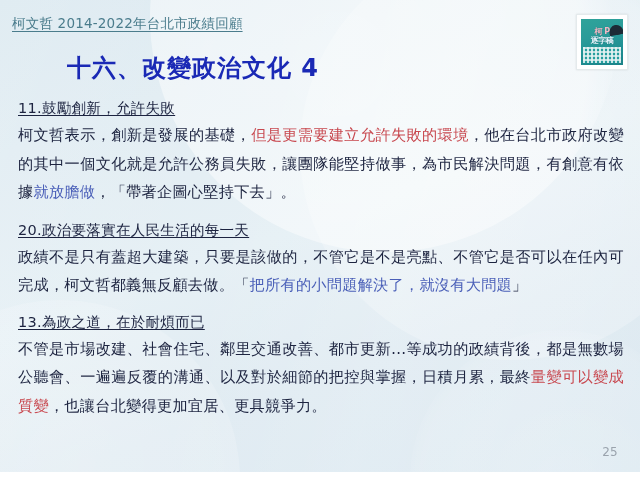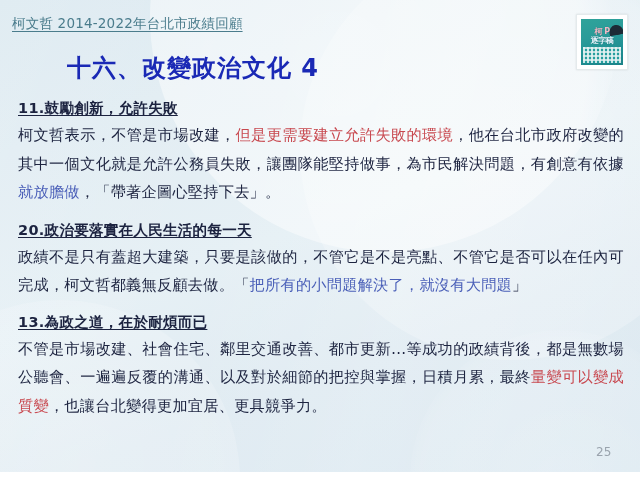--- a/index.html
+++ b/index.html
@@ -168,21 +168,21 @@
     left: 18px;
     top: 96px;
     width: 606px;
   }
   .section {
     margin-bottom: 2px;
   }
   .sec-head {
     font-size: 14.5px;
     line-height: 25px;
-    font-weight: bold;
+    font-weight: normal;
     color: #1c2340;
     text-decoration: underline;
     text-underline-offset: 2px;
     letter-spacing: 0.3px;
     display: inline-block;
     white-space: nowrap;
   }
   .sec-body {
     font-size: 15.2px;
     line-height: 28.5px;
@@ -195,21 +195,21 @@
   .hl-blue { color: #4a5fb8; }
   .sp-12 { height: 9px; }
   .sp-13 { height: 8px; }
 
   
   .page-num {
     position: absolute;
     left: 596px;
     top: 446px;
     width: 28px;
-    text-align: left;
+    text-align: center;
     font-size: 12px;
     line-height: 12px;
     color: #9aa3ad;
   }
 </style>
 </head>
 <body>
 
 <div class="slide">
 
@@ -231,21 +231,21 @@
       <div class="logo-kb"></div>
     </div>
   </div>
 
   <div class="slide-title">十六、改變政治文化 4</div>
 
   <div class="content">
 
     <div class="section">
       <div class="sec-head">11.鼓勵創新，允許失敗</div>
-      <div class="sec-body"><span>柯文哲表示，不管是市場改建，</span><span class="hl-red">但是更需要建立允許失敗的環境</span><span>，他在台北市政府改變的其中一個文化就是允許公務員失敗，讓團隊能堅持做事，為市民解決問題，有創意有依據</span><span class="hl-blue">就放膽做</span><span>，「帶著企圖心堅持下去」。</span></div>
+      <div class="sec-body"><span>柯文哲表示，創新是發展的基礎，</span><span class="hl-red">但是更需要建立允許失敗的環境</span><span>，他在台北市政府改變的其中一個文化就是允許公務員失敗，讓團隊能堅持做事，為市民解決問題，有創意有依據</span><span class="hl-blue">就放膽做</span><span>，「帶著企圖心堅持下去」。</span></div>
     </div>
 
     <div class="sp-12"></div>
 
     <div class="section">
       <div class="sec-head">20.政治要落實在人民生活的每一天</div>
       <div class="sec-body"><span>政績不是只有蓋超大建築，只要是該做的，不管它是不是亮點、不管它是否可以在任內可完成，柯文哲都義無反顧去做。「</span><span class="hl-blue">把所有的小問題解決了，就沒有大問題</span><span>」</span></div>
     </div>
 
     <div class="sp-13"></div>

